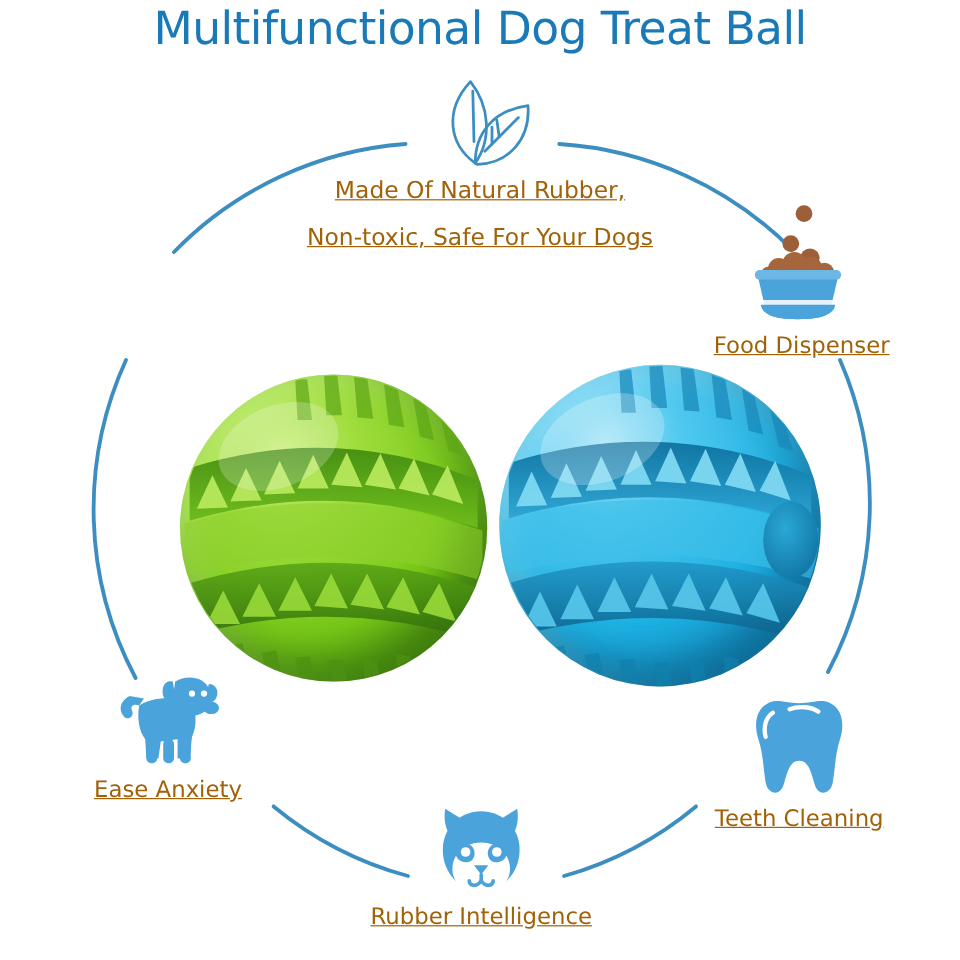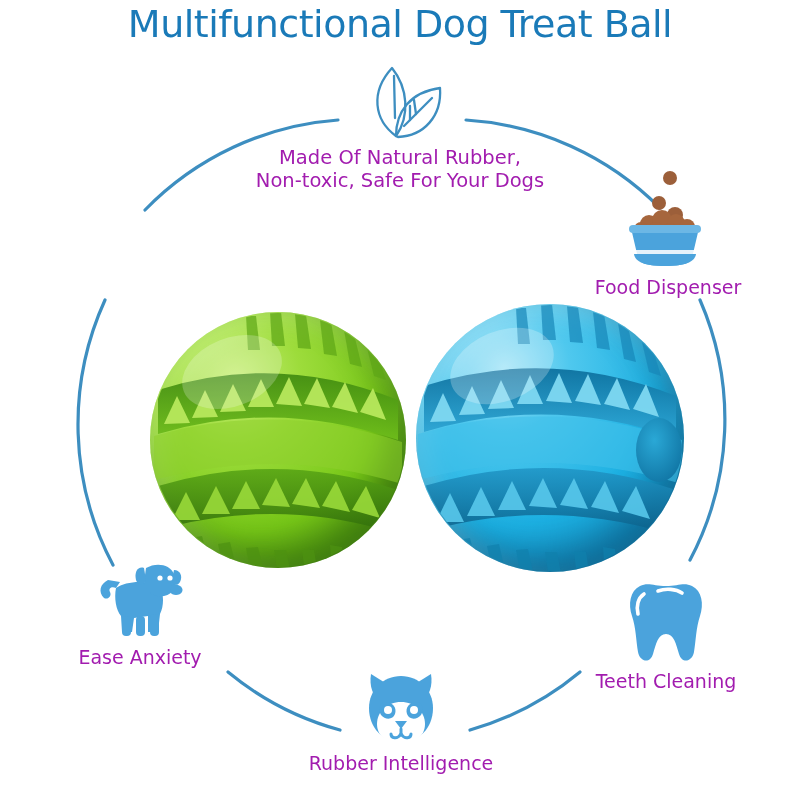--- a/index.html
+++ b/index.html
@@ -48,23 +48,24 @@
   }
   .node .icon-wrap {
     display: block;
     margin: 0 auto;
   }
   .node .node-label {
     display: block;
     margin-top: 2px;
     font-family: "DejaVu Sans", sans-serif;
     font-size: 19px;
-    color: #a21caf;
+    color: #a16207;
     white-space: nowrap;
     line-height: 1.18;
+    text-decoration: underline;
   }
 
   
   #node-natural   { left: 250px; top: 62px;  width: 300px; }
   #node-natural .node-label { font-size: 19.5px; }
   #node-training  { left: 18px;  top: 200px; width: 222px; }
   #node-food      { left: 556px; top: 170px; width: 224px; }
   #node-anxiety   { left: 40px;  top: 558px; width: 200px; }
   #node-teeth     { left: 560px; top: 582px; width: 212px; }
   #node-improve   { left: 285px; top: 668px; width: 232px; }
@@ -278,21 +279,21 @@
           <path d="M44 74 C 22 58 18 30 40 6 C 56 26 58 54 44 74 Z"></path>
           <path d="M44 74 C 44 50 58 30 88 26 C 90 54 72 74 46 75 Z"></path>
           <path d="M42 14 L 43 56"></path>
           <path d="M80 36 L 52 64"></path>
           <path d="M64 52 L 62 38"></path>
           <path d="M58 58 L 58 44"></path>
         </g>
       </svg>
     </span>
     <span class="node-label">Made Of Natural Rubber,</span>
-    <span class="node-label" style="margin-top:0">Non-toxic, Safe For Your Dogs</span>
+    <span class="node-label" style="margin-top:16px">Non-toxic, Safe For Your Dogs</span>
   </div>
 
 
   <div class="node" id="node-anxiety">
     <span class="icon-wrap">
       <svg width="100" height="82" viewBox="0 0 100 82">
         <g class="ico-solid">
 
           <path d="M18 22 C 10 26 8 34 14 40 C 18 42 22 38 20 34 C 18 30 22 28 26 30 L 30 24 Z"></path>
 

